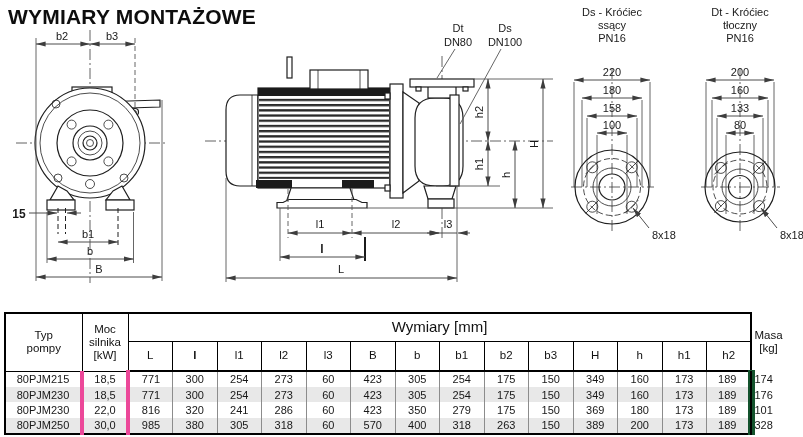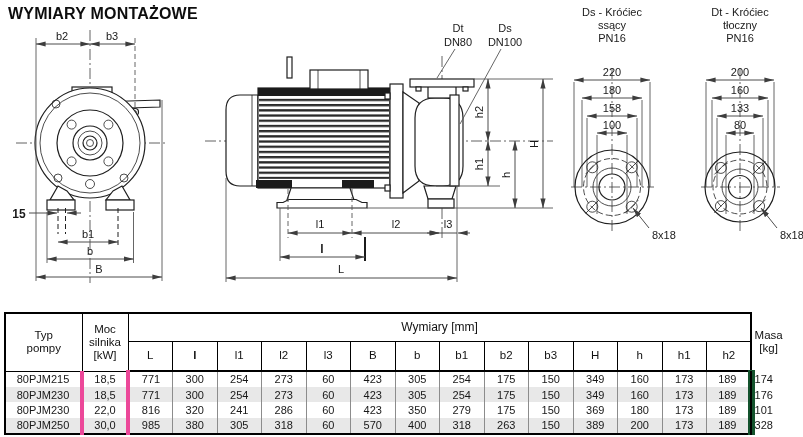--- a/index.html
+++ b/index.html
@@ -1,36 +1,36 @@
 <!DOCTYPE html>
 <html><head>
 <meta charset="utf-8">
 <style>
   *{margin:0;padding:0;box-sizing:border-box}
   html,body{width:803px;height:437px}
   body{background:#fff;font-family:"Liberation Sans",sans-serif;position:relative;overflow:hidden;color:#111}
-  .title{position:absolute;left:8px;top:5px;font-size:16px;font-weight:bold;letter-spacing:.2px;color:#0d0d0d}
+  .title{position:absolute;left:8px;top:5px;font-size:21px;font-weight:bold;letter-spacing:.2px;color:#0d0d0d}
   svg{position:absolute;left:0;top:0}
   svg text{font-family:"Liberation Sans",sans-serif;font-size:11px;fill:#1a1a1a}
   svg text.bold{font-weight:bold}
   .pl{fill:none;stroke:#1f1f1f;stroke-width:1.2}
   .plw{fill:#fff;stroke:#1f1f1f;stroke-width:1.2}
   .thin{stroke-width:.8}
   .blk{fill:#1b1b1b;stroke:none}
   .dim{stroke:#4d4d4d;stroke-width:1;fill:none}
   .ext{stroke:#555;stroke-width:.9;fill:none}
   .dash{stroke-dasharray:5 3}
   .cl{stroke:#3a3a3a;stroke-width:.8;stroke-dasharray:11 3 2 3;fill:none}
   .dasho{stroke:#1f1f1f;stroke-width:1;stroke-dasharray:5 3;fill:none}
   
   table.dims{position:absolute;left:4px;top:312px;width:687px;border-collapse:collapse;table-layout:fixed;border:2px solid #000;font-size:11px}
   table.dims th{font-weight:normal;text-align:center;vertical-align:middle;border:1px solid #000;font-size:11.5px;line-height:1.12}
   table.dims thead tr.sub th{height:30px;border-bottom:2px solid #000}
   table.dims thead tr.top th{height:28px}
-  table.dims th.wym{font-size:12px}
+  table.dims th.wym{font-size:15px}
   table.dims th.boldl{font-weight:bold}
   table.dims td{height:15.7px;padding:0;text-align:center;vertical-align:middle;border-left:1px solid #8c8c8c;border-right:1px solid #8c8c8c;border-top:none;border-bottom:none;color:#181818}
   table.dims td.maj-r{border-right:4px solid #ec4899}
   table.dims td.maj-l{border-left:7px solid #14532d}
   table.dims tr.alt{background:#e8e8e8}
   .wrapcell{margin:0 auto}
   .w44{width:44px}.w40{width:40px}.w34{width:34px}
 </style>
 </head>
 <body>

